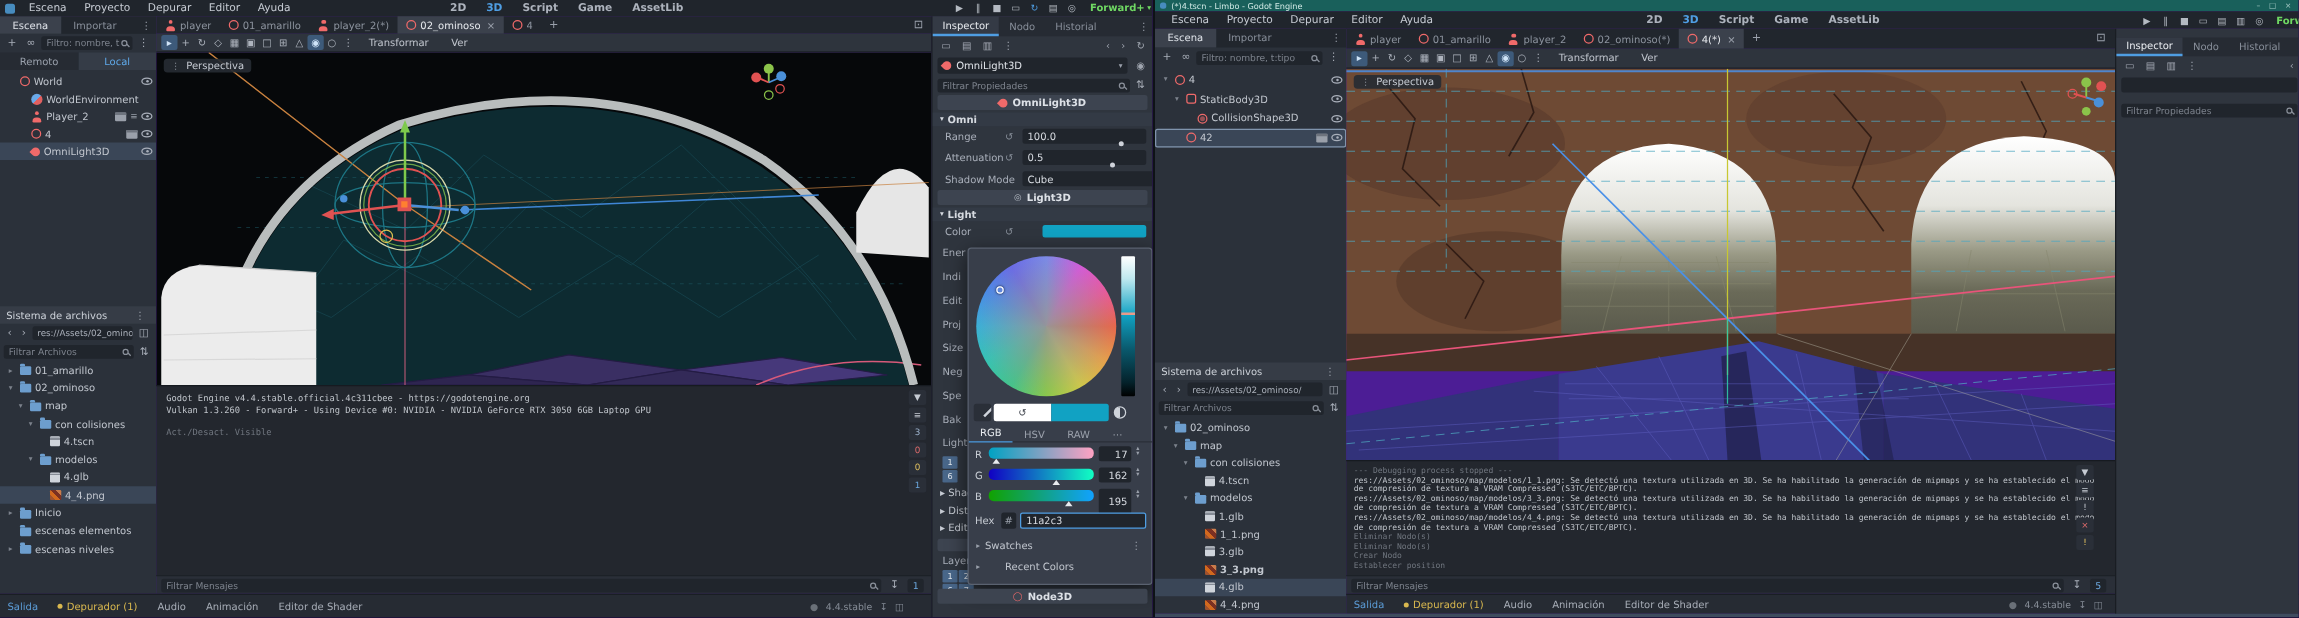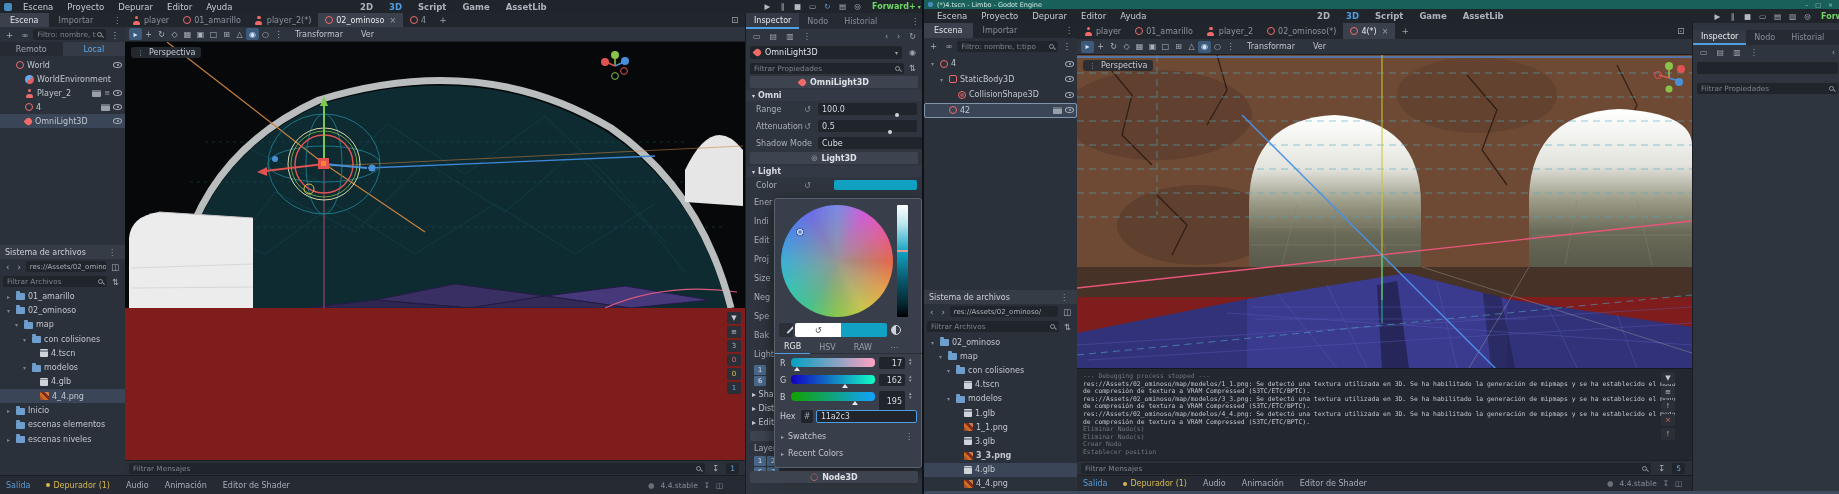--- a/index.html
+++ b/index.html
@@ -1,19 +1,19 @@
 <!DOCTYPE html>
 <html><head>
 <meta charset="utf-8">
 <style>
 *{box-sizing:border-box;margin:0;padding:0}
 html,body{background:#0d1014}
 #root{position:relative;width:1839px;height:494px;background:#14181d;font-family:"DejaVu Sans","Liberation Sans",sans-serif;color:#c6cbd3;overflow:hidden;font-size:8px}
 .abs{position:absolute}
-.win{position:absolute;top:0;height:494px;background:#7f1d1d;overflow:hidden}
+.win{position:absolute;top:0;height:494px;background:#4c1d95;overflow:hidden}
 .bar{position:absolute;display:flex;align-items:center}
 .hrow{display:flex;align-items:center;height:100%}
 .gicon{width:8px;height:8px;background:#478cbf;border-radius:2px;margin:0 4px;flex:none}
 .menu{font-size:8.5px;color:#c6cbd3;padding:0 7px;cursor:default}
 .ws{font-size:8.5px;color:#adb3bd;padding:0 8px;font-weight:bold}
 .ws.active{color:#4f9ee3}
 .pb-icon{width:15px;text-align:center;font-size:7.5px;color:#b4bac2}
 .pb-icon.pb-active{color:#4f9ee3}
 .renderer{color:#6fd863;font-size:8px;font-weight:bold;white-space:nowrap}
 .tab{display:flex;align-items:center;gap:3px;padding:0 7px;font-size:8px;color:#8d949f;height:100%;white-space:nowrap}
@@ -403,20 +403,26 @@
     <line x1="17" y1="18" x2="17" y2="8" stroke="#8bc34a" stroke-width="1.5"></line>
     <line x1="17" y1="18" x2="8" y2="14" stroke="#e05252" stroke-width="1.5"></line>
     <line x1="17" y1="18" x2="26" y2="14" stroke="#4a90d9" stroke-width="1.5"></line>
     <circle cx="17" cy="7" r="4" fill="#8bc34a"></circle>
     <circle cx="7" cy="14" r="4" fill="#e05252"></circle>
     <circle cx="27" cy="13" r="4" fill="#4a90d9"></circle>
     <circle cx="17" cy="28" r="3.4" fill="none" stroke="#8bc34a"></circle>
     <circle cx="26" cy="23" r="3.4" fill="none" stroke="#e05252"></circle>
   </svg>
 
+  <div class="abs log" style="left:125px;top:308px;width:620px;height:152px;background:#23272e;border-top:1px solid #161a20;padding:6px 8px;font-size:7px;line-height:9px" id="lw-log">
+        <div class="log-line">Godot Engine v4.4.stable.official.4c311cbee - https://godotengine.org</div>
+        <div class="log-line">Vulkan 1.3.260 - Forward+ - Using Device #0: NVIDIA - NVIDIA GeForce RTX 3050 6GB Laptop GPU</div>
+        <div class="log-line">&nbsp;</div>
+        <div class="log-line dim">Act./Desact. Visible</div>
+      </div>
   <div class="abs" style="left:727px;top:312px;display:flex;flex-direction:column;align-items:center" id="lw-strip">
         <div class="stripbox">▼</div>
         <div class="stripbox">≡</div>
         <div class="stripbox" style="color: rgb(159, 181, 208);">3</div>
         <div class="stripbox" style="color: rgb(224, 108, 108);">0</div>
         <div class="stripbox" style="color: rgb(224, 192, 96);">0</div>
         <div class="stripbox" style="color: rgb(108, 169, 224);">1</div>
       </div>
   <div class="filterbar" style="left:125px;top:460px;width:620px;height:15px">
     <div class="searchbox" style="max-width:576px">
@@ -595,21 +601,21 @@
           </div>
         </div>
     <span class="chan-lbl" style="left:5px;top:213px">Hex</span>
     <div class="abs" style="left:26px;top:211px;width:12px;height:13px;background:#20252c;border-radius:2px;color:#9aa0ab;font-size:8px;display:flex;align-items:center;justify-content:center">#</div>
     <div class="abs" style="left:41px;top:211px;width:101px;height:13px;background:#20252c;border:1px solid #4f9ee3;border-radius:2px;color:#d7dbe1;font-size:8px;font-family:'DejaVu Sans Mono',monospace;display:flex;align-items:center;padding:0 4px">11a2c3</div>
     <div class="bar" style="left:0;top:231px;width:148px;height:13px;padding:0 6px;font-size:8px;color:#c0c5cd;gap:4px">
       <span style="font-size:6px;color:#9aa0ab">▸</span>
       <span>Swatches</span>
       <span class="dots">⋮</span>
     </div>
-    <div class="bar" style="left:0;top:248px;width:148px;height:13px;padding:0 6px;font-size:8px;color:#c0c5cd;gap:4px">
+    <div class="bar" style="left:0;top:248px;width:148px;height:13px;padding:0 6px;font-size:8px;color:#c0c5cd;gap:20px">
       <span style="font-size:6px;color:#9aa0ab">▸</span>
       <span>Recent Colors</span>
     </div>
   </div>
 </div>
 
 <div class="win" id="rwin" style="left:922px;width:917px;border-left:2px solid #0e1216">
   <div class="titlebar">
     <div class="gicon" style="width:5px;height:5px"></div>
     <span>(*)4.tscn - Limbo - Godot Engine</span>

